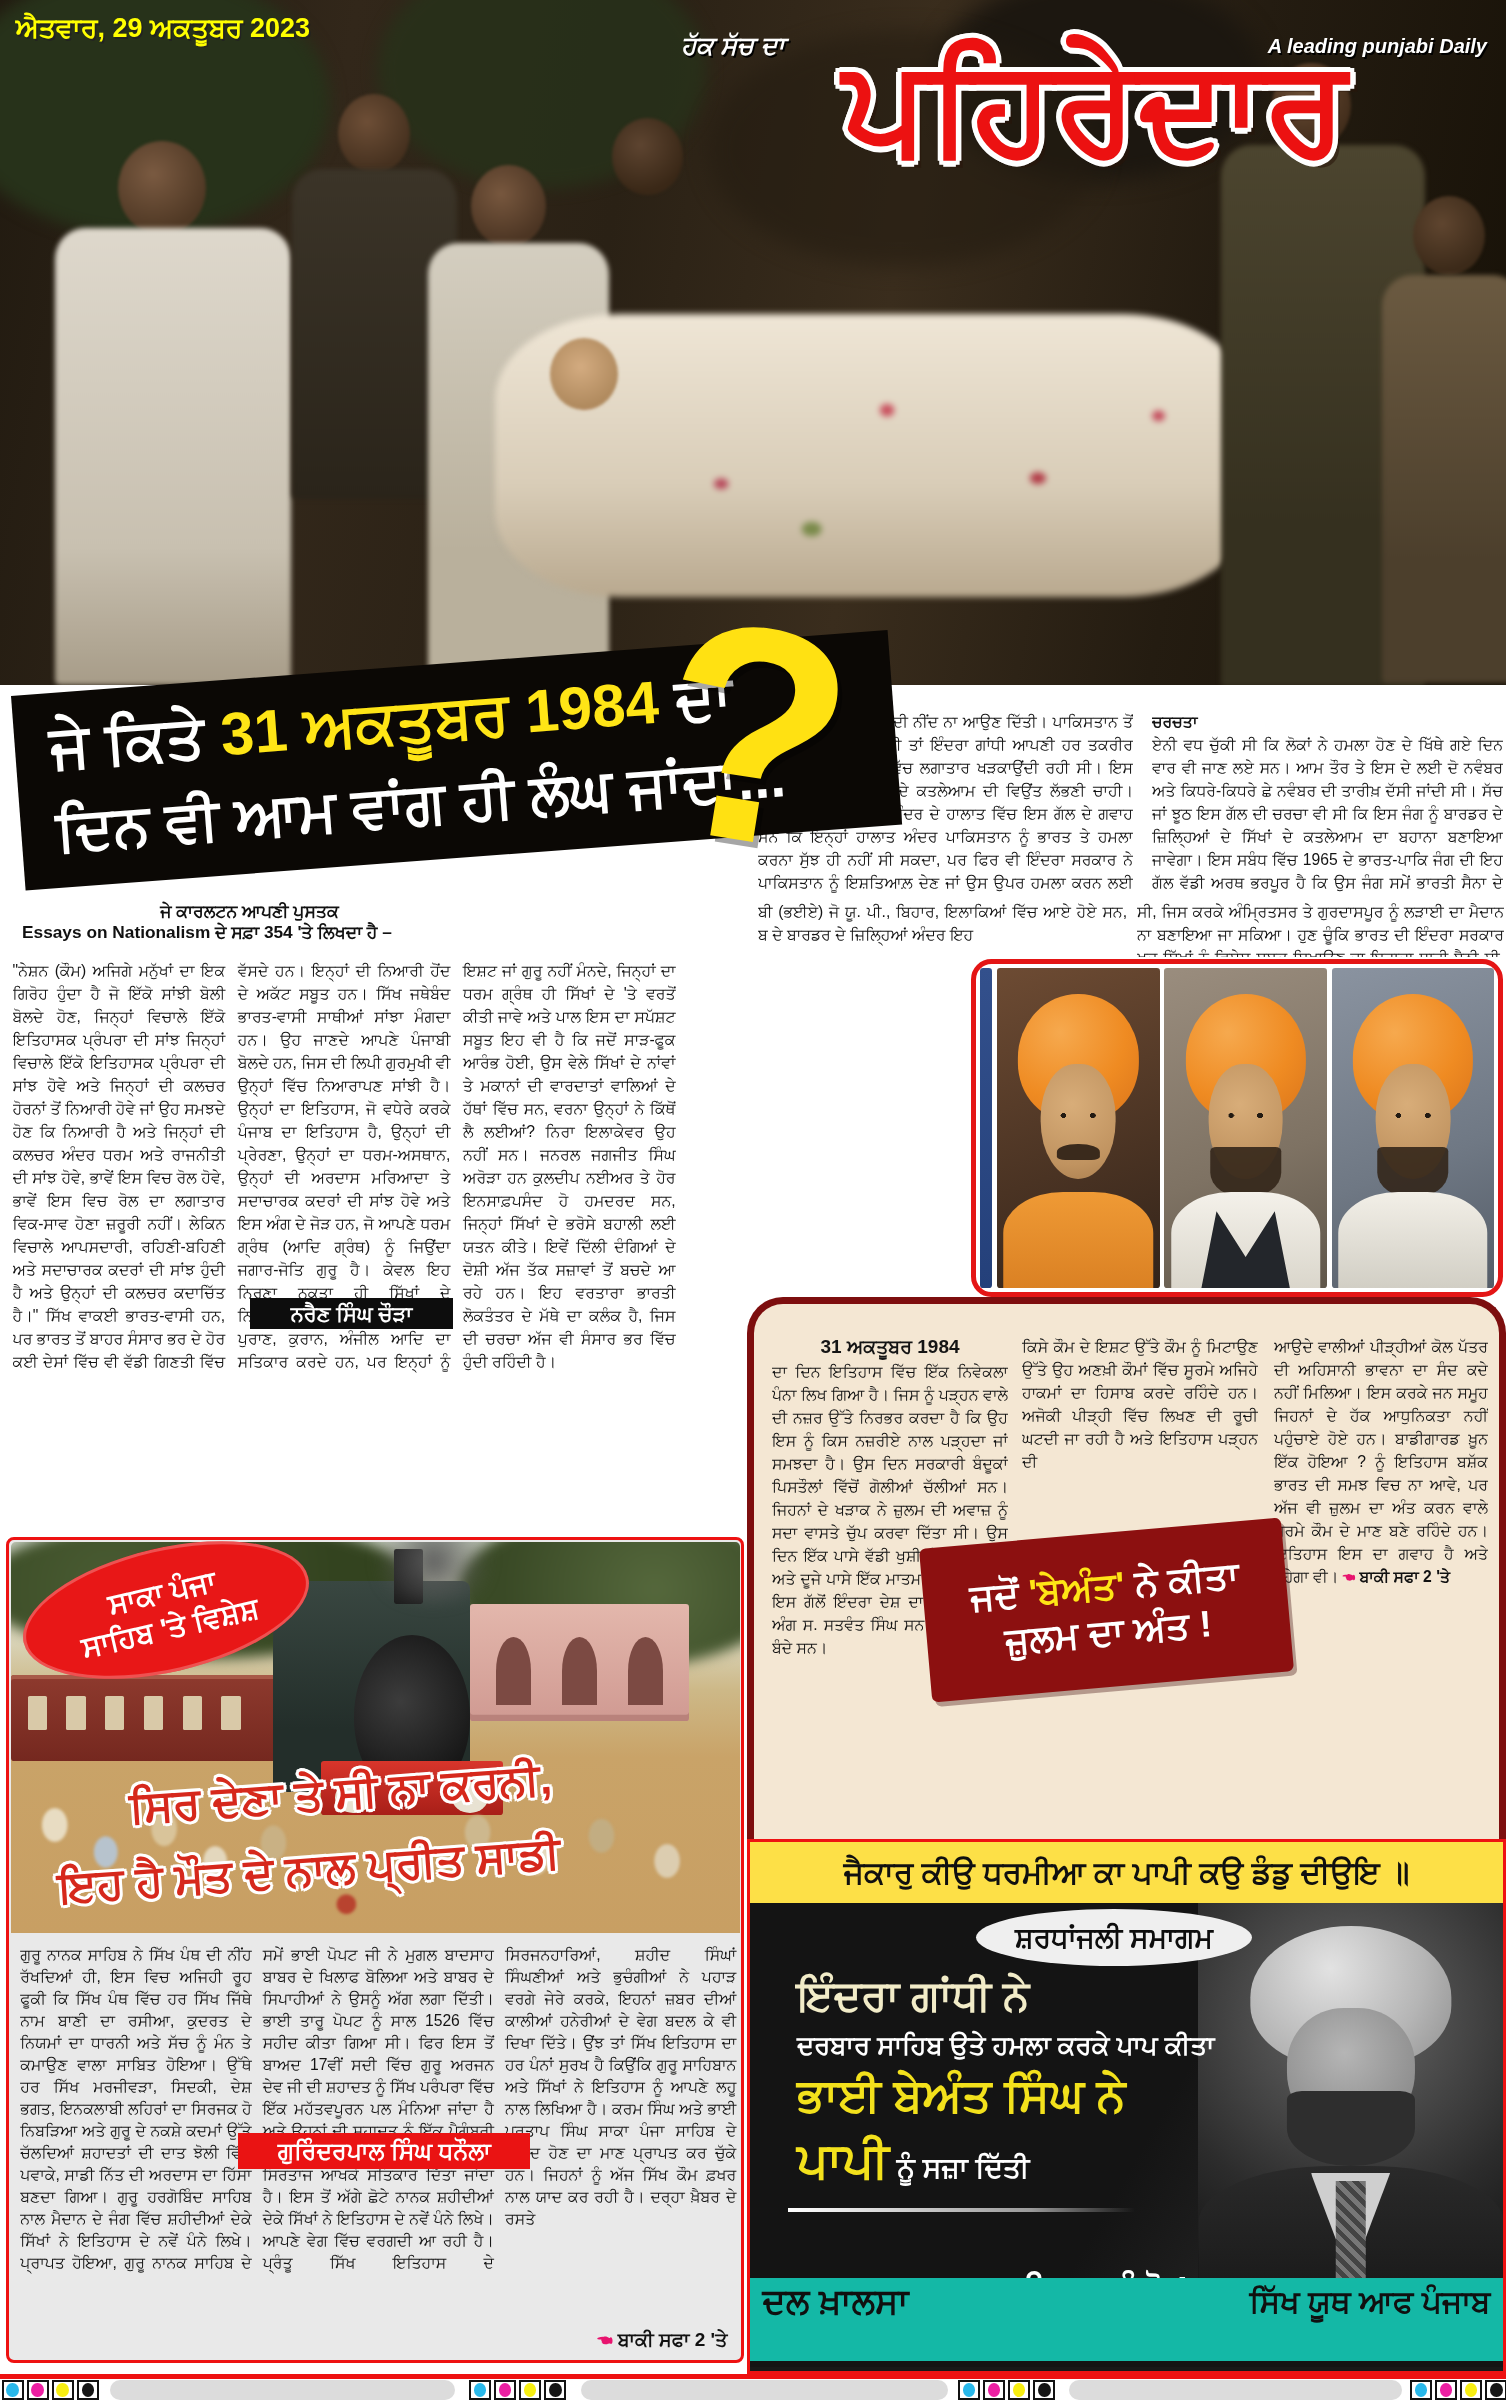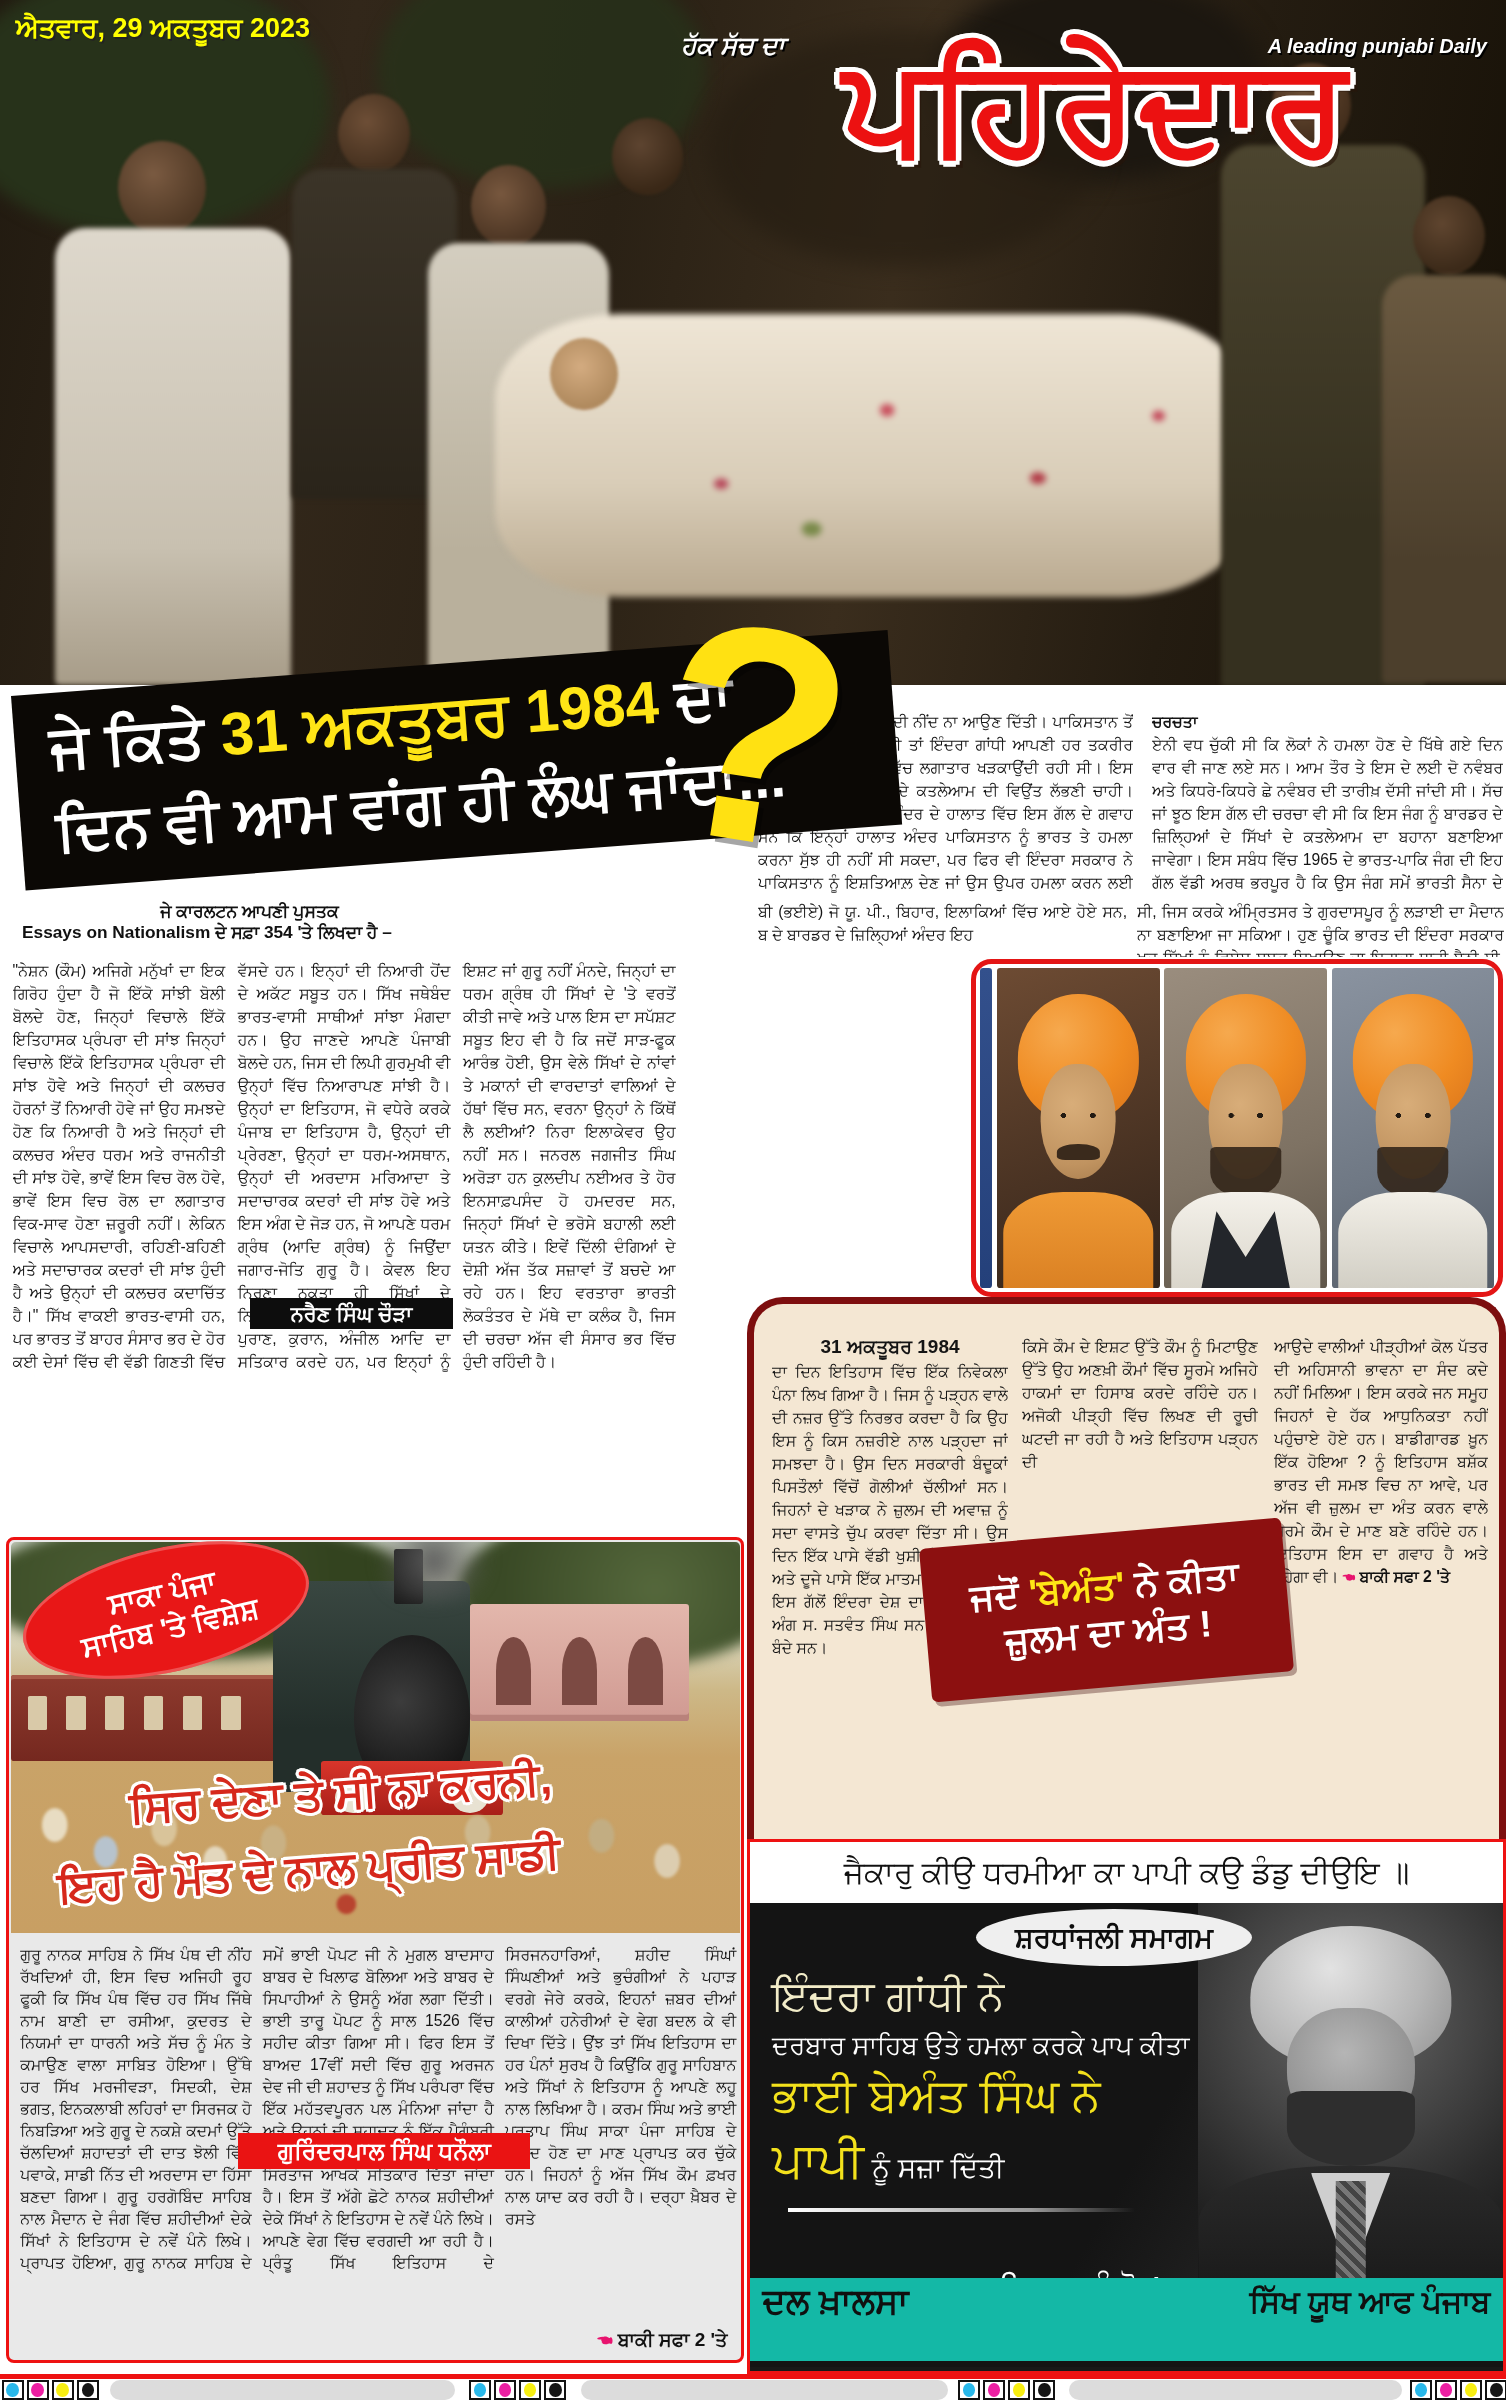--- a/index.html
+++ b/index.html
@@ -136,39 +136,39 @@
   .lead-date{font-size:19px;font-weight:800;text-align:center;margin-bottom:1.6px;}
   .redbox{position:absolute;left:171px;top:229px;width:363px;height:154px;background:#8c1010;border-radius:6.3px;
           transform:rotate(-5deg);z-index:4;color:#fff;font-weight:900;text-align:center;
           display:flex;flex-direction:column;justify-content:center;gap:4.7px;
           box-shadow:3.1px 4.7px 0 rgba(60,10,10,.35);}
   .redbox .r1{font-size:37px;} .redbox .r1 b{color:#ffe516;}
   .redbox .r2{font-size:37px;}
 
   
   .ad{position:absolute;left:747px;top:1839px;width:759px;height:535px;border:3.1px solid #ee1212;box-sizing:border-box;background:#181818;}
-  .ad .banner{height:61px;background:#ffffff;color:#101010;font-size:31px;font-weight:400;text-align:center;line-height:61px;white-space:nowrap;}
+  .ad .banner{height:61px;background:#fde047;color:#101010;font-size:31px;font-weight:700;text-align:center;line-height:61px;white-space:nowrap;}
   .ad .black{position:relative;height:375px;background:linear-gradient(120deg,#141414 55%,#232323 75%,#141414);overflow:hidden;}
   .oval{position:absolute;left:226px;top:6.3px;width:276px;height:57px;background:#efefef;border-radius:50%;
         color:#0d0d0d;font-size:28px;font-weight:800;text-align:center;line-height:57px;z-index:3;}
   .mphoto{position:absolute;right:0;top:0;width:305px;height:375px;overflow:hidden;
           background:radial-gradient(circle at 50% 30%,#6a6a6a,#2c2c2c 65%,#141414);}
   .mturban{position:absolute;left:50%;top:6%;width:66%;height:38%;transform:translateX(-50%);
            border-radius:50% 50% 44% 44%;background:radial-gradient(circle at 40% 30%,#e2e2e2,#b5b5b5 60%,#8e8e8e);}
   .mface{position:absolute;left:50%;top:28%;width:42%;height:34%;transform:translateX(-50%);
          border-radius:46% 46% 52% 52%;background:radial-gradient(circle at 45% 35%,#b5b5b5,#8f8f8f 70%);}
   .mbeard{position:absolute;left:50%;top:50%;width:42%;height:20%;transform:translateX(-50%);
           border-radius:14% 14% 60% 60%;background:#2e2e2e;}
   .msuit{position:absolute;left:50%;bottom:-4%;width:100%;height:34%;transform:translateX(-50%);
          background:linear-gradient(180deg,#2a2a2a,#1a1a1a);border-radius:44% 44% 0 0;}
   .mshirt{position:absolute;left:50%;bottom:0;width:26%;height:28%;transform:translateX(-50%);
           background:#cfcfcf;clip-path:polygon(0 0,100% 0,50% 100%);}
   .mtie{position:absolute;left:50%;bottom:0;width:10%;height:26%;transform:translateX(-50%);
         background:repeating-linear-gradient(45deg,#777 0 4.7px,#444 4.7px 9.4px);}
-  .ml{position:absolute;left:22px;color:#fff;font-weight:400;white-space:nowrap;z-index:2;}
+  .ml{position:absolute;left:47px;color:#fff;font-weight:700;white-space:nowrap;z-index:2;}
   .divider{position:absolute;left:38px;top:305px;width:347px;height:3.9px;background:linear-gradient(90deg,#fff,#9a9a9a 70%,transparent);}
   .ad .yband{position:relative;height:89px;background:#14b8a6;border-bottom:6.3px solid #141414;box-sizing:border-box;color:#101010;}
   .orgL{position:absolute;left:12.6px;top:3.1px;font-size:35px;font-weight:900;}
   .orgR{position:absolute;right:12.6px;top:6.3px;font-size:31px;font-weight:900;}
   .issuers{position:absolute;left:12.6px;right:9.4px;top:50px;font-size:19.6px;font-weight:800;white-space:nowrap;}
 
   
   .footline{position:absolute;left:0;top:2374px;width:1506px;height:4.7px;background:#ee1111;}
   .graybar{position:absolute;top:2380px;height:20.4px;background:#dcdcdc;border-radius:10.2px;}
   .cmyk{position:absolute;top:2380px;display:flex;gap:3.1px;}

